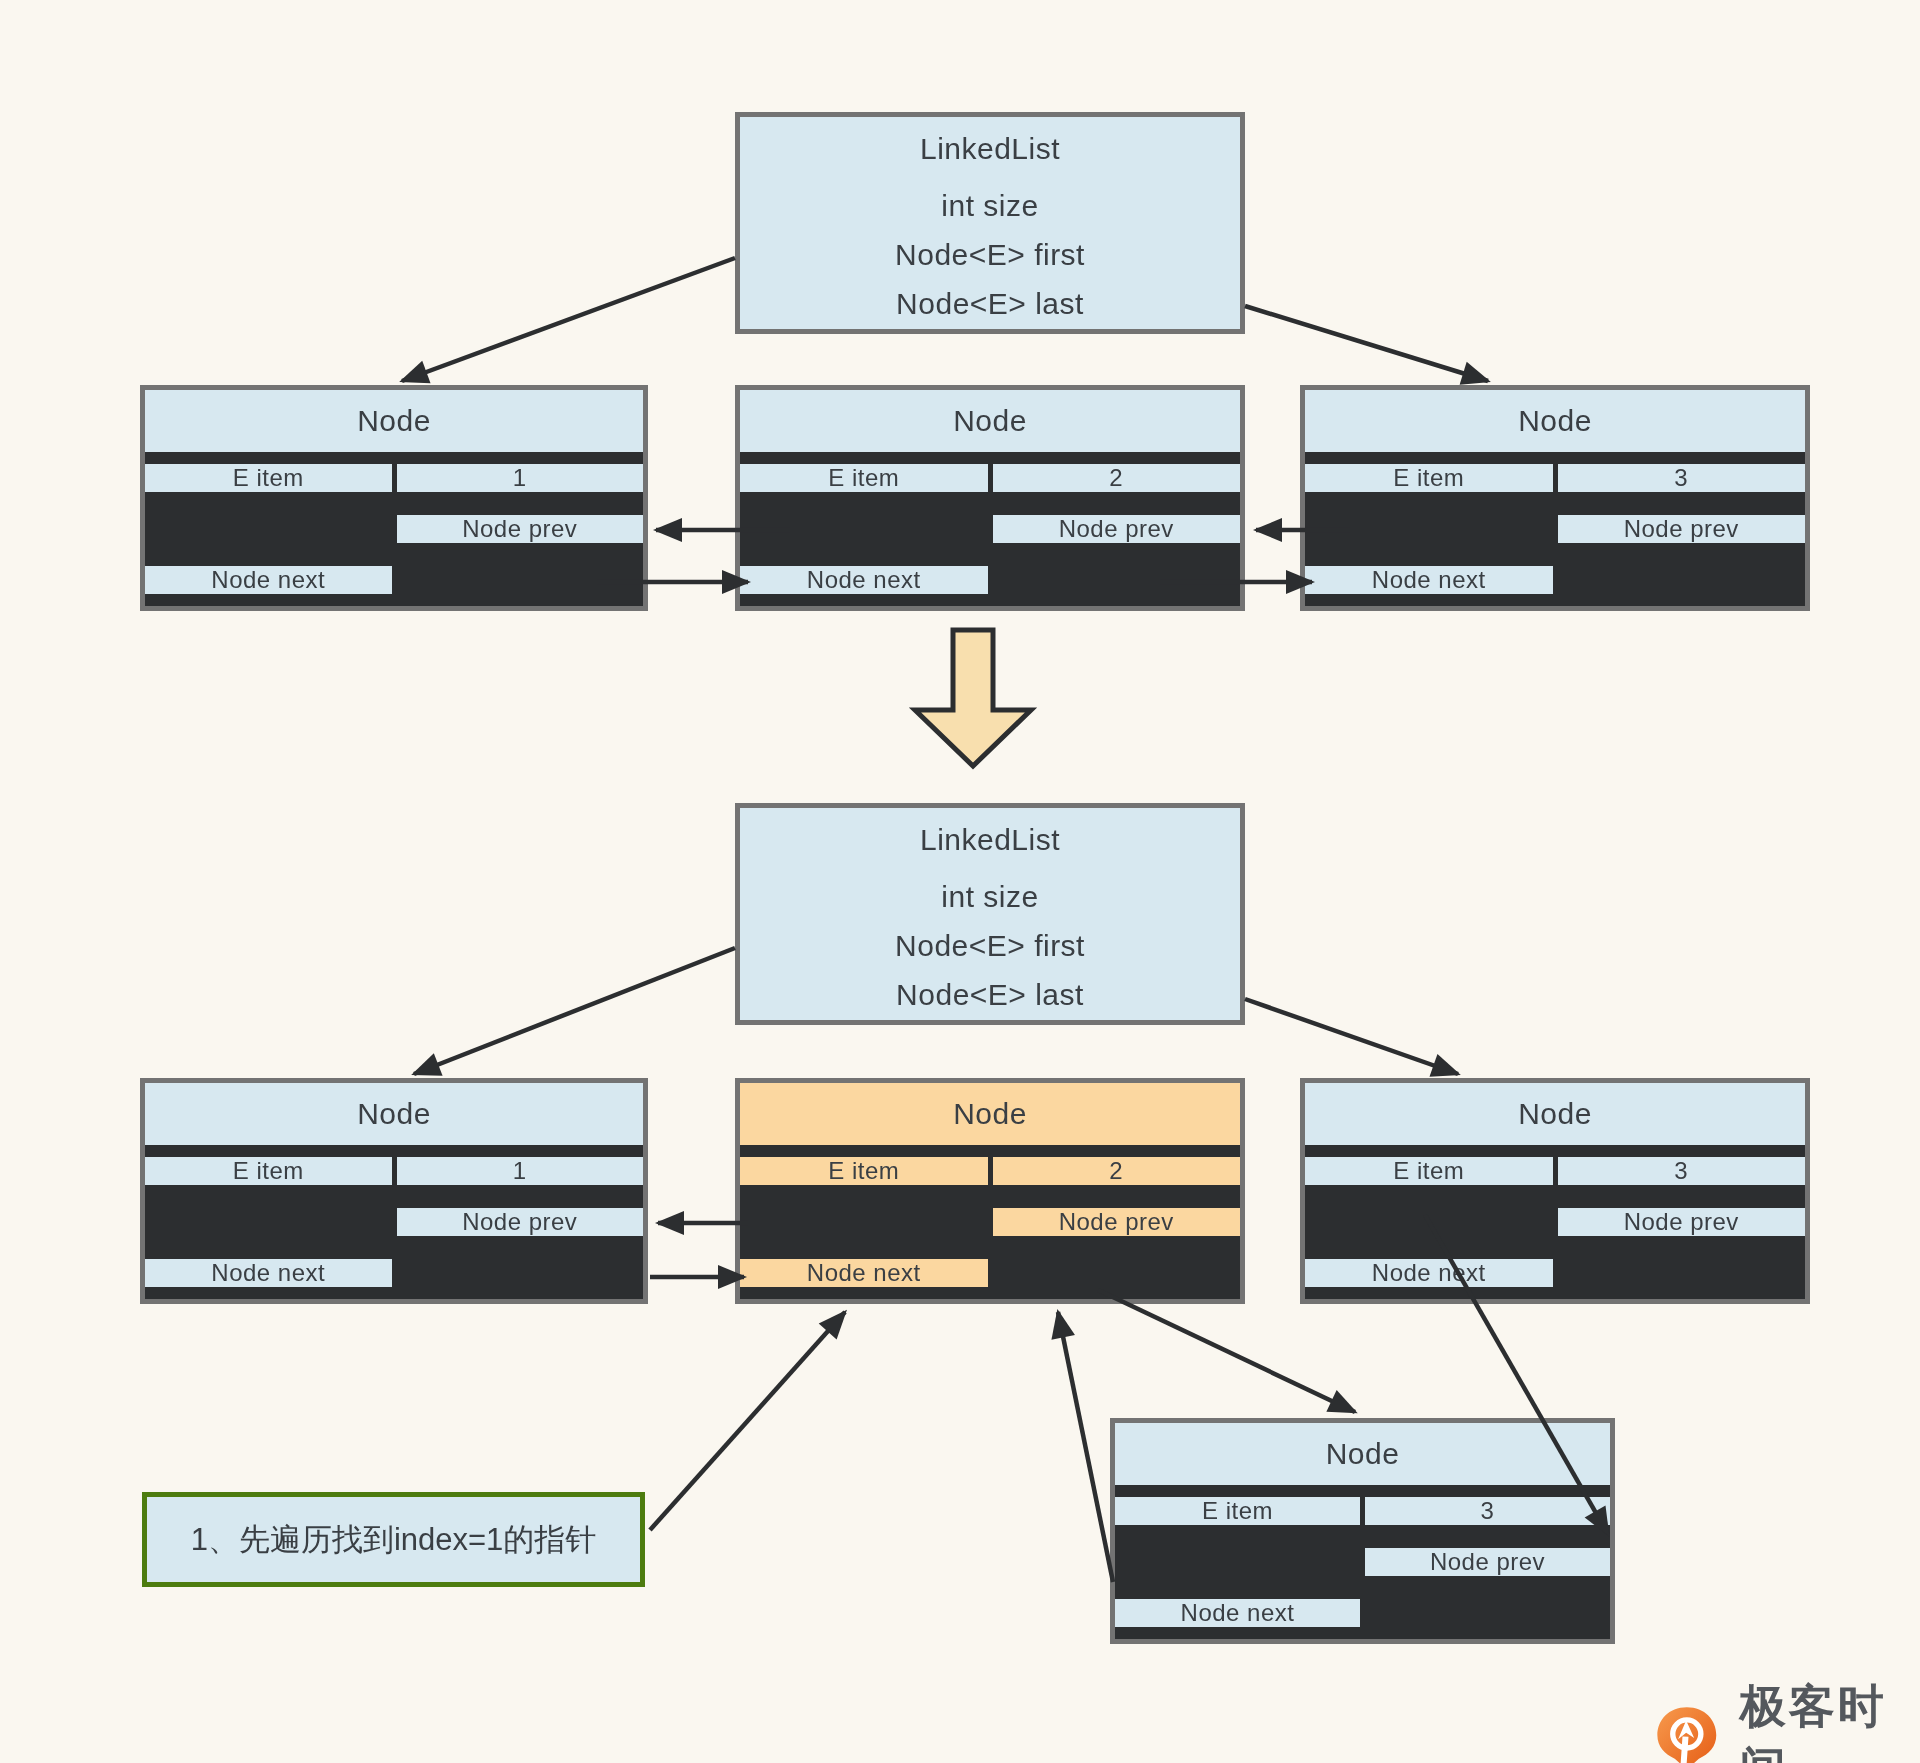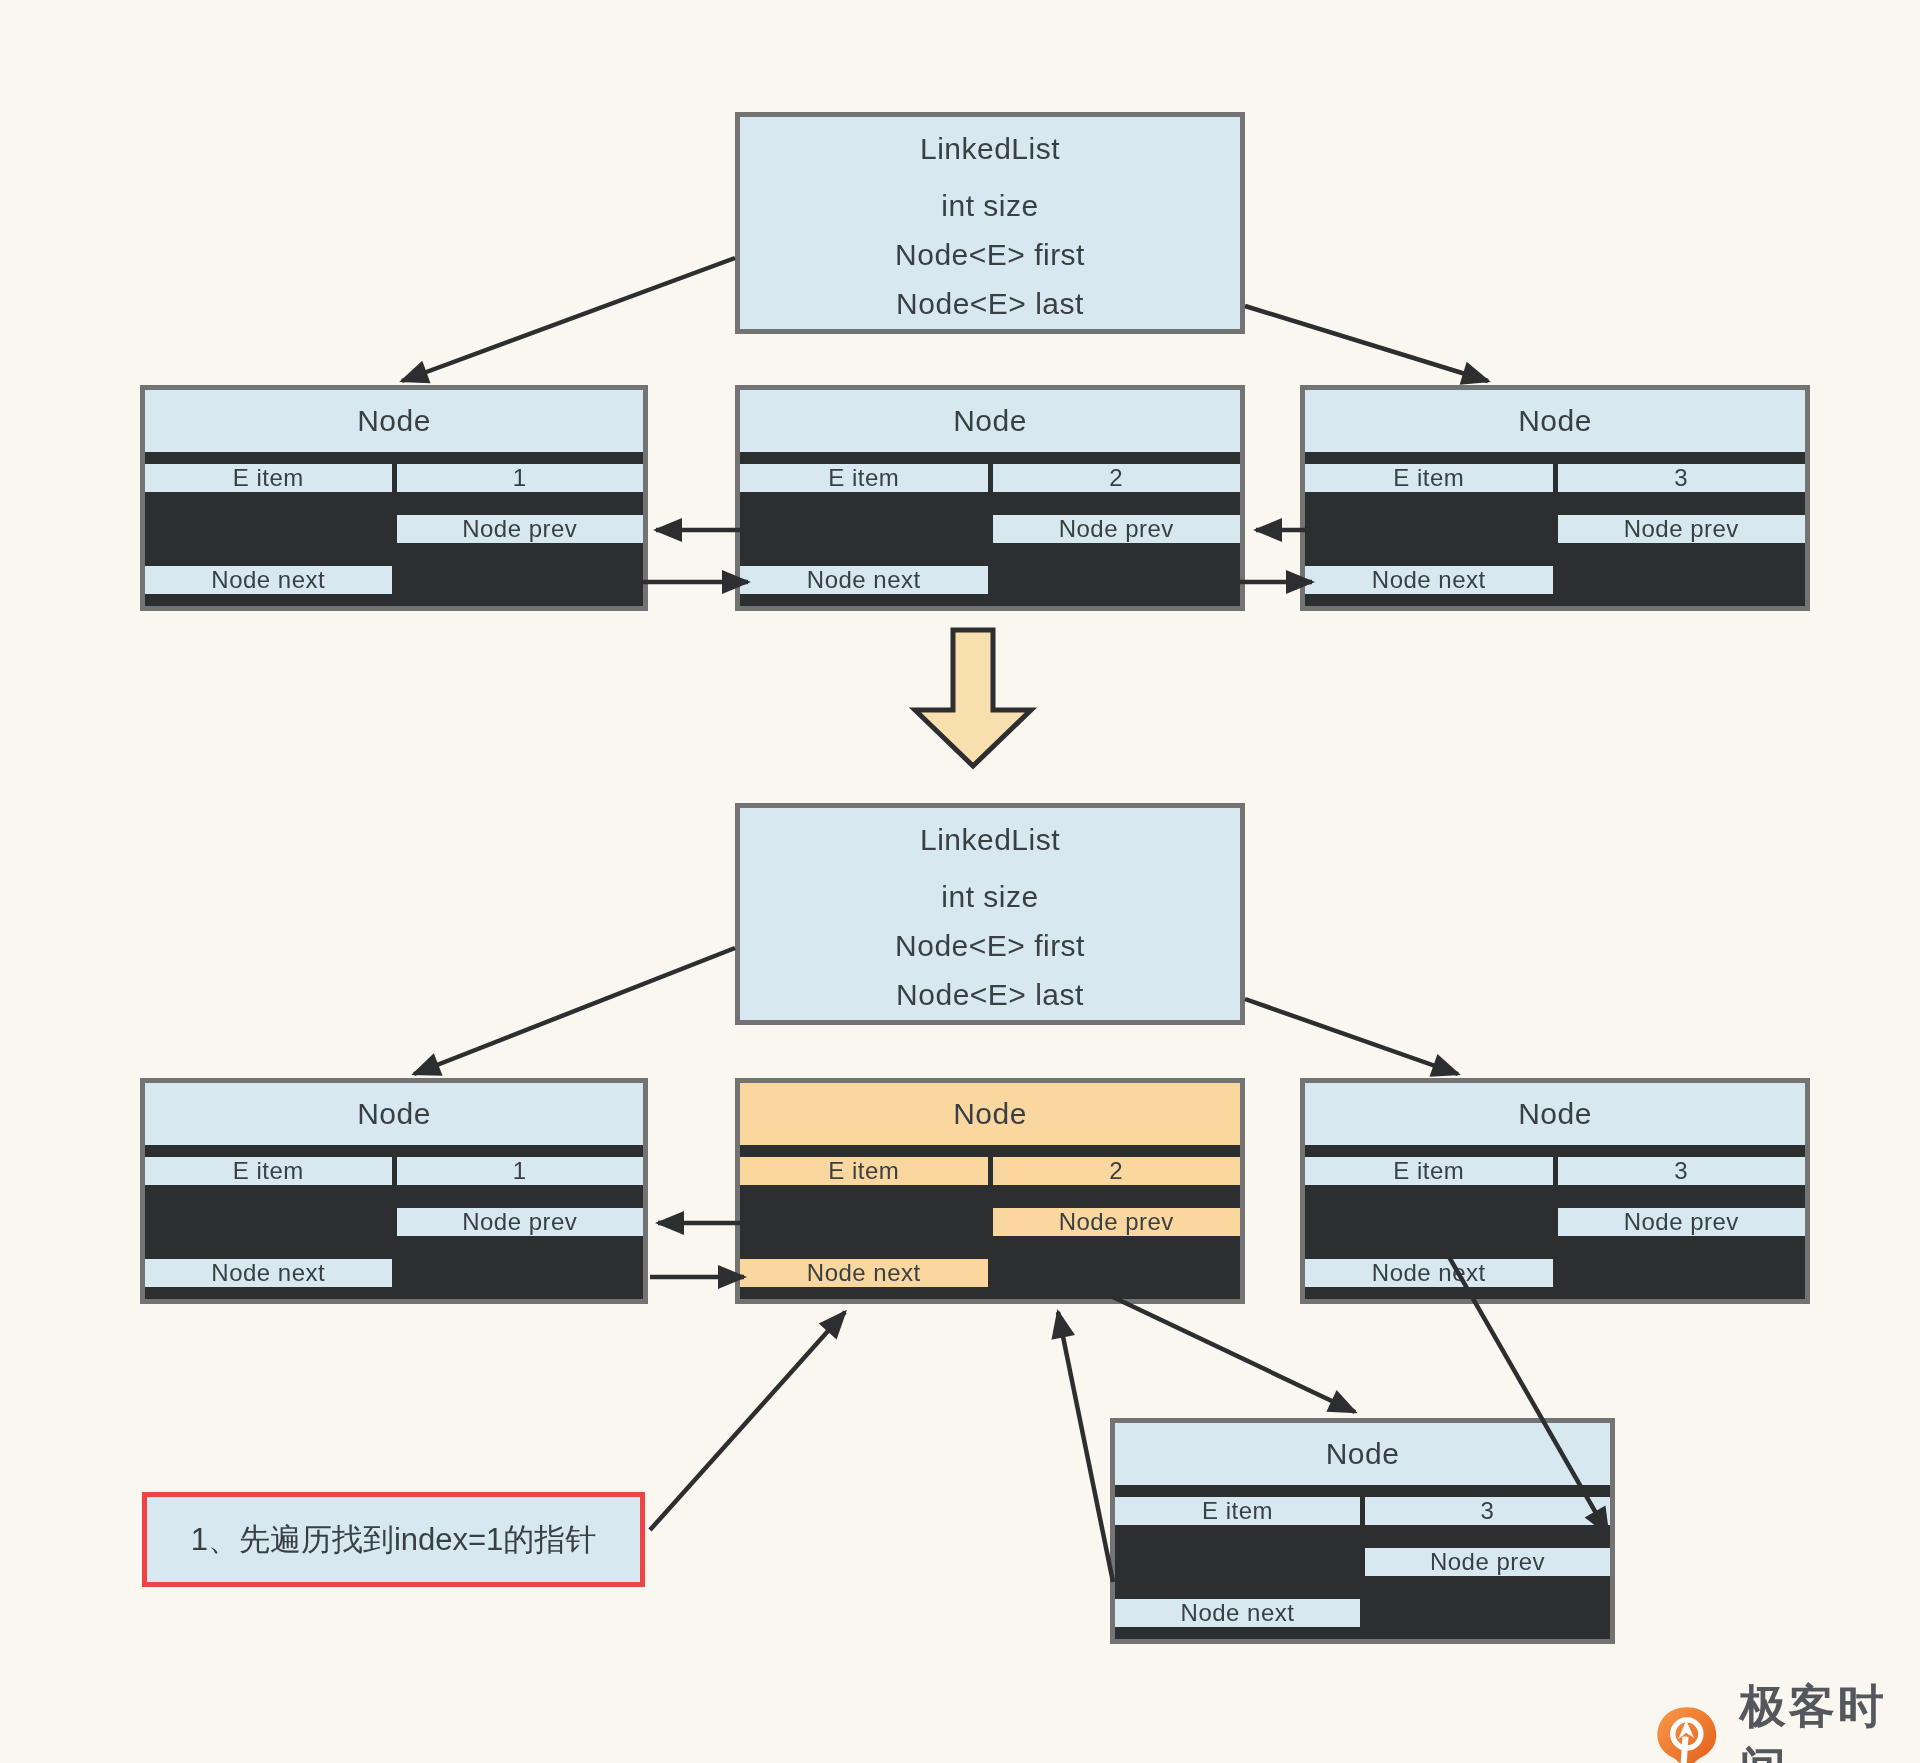--- a/index.html
+++ b/index.html
@@ -28,21 +28,21 @@
   }
   .cell{
     background:#d7e8f0;display:flex;align-items:center;justify-content:center;
     font-size:24px;letter-spacing:0.5px;
   }
   .orange .row,.orange .cell{background:#fbd7a0;}
   .orange .row.split{background:transparent;}
 
   
   .annotation{
-    position:absolute;background:#d7e8f0;border:5px solid #ef4444;box-sizing:border-box;
+    position:absolute;background:#d7e8f0;border:5px solid #4d7c0f;box-sizing:border-box;
     display:flex;align-items:center;justify-content:center;
     font-size:31px;color:#3a3f44;
   }
 
   
   .logo{
     position:absolute;left:1650px;top:1676px;
     display:flex;align-items:center;gap:16px;
   }
   .logo-text{

